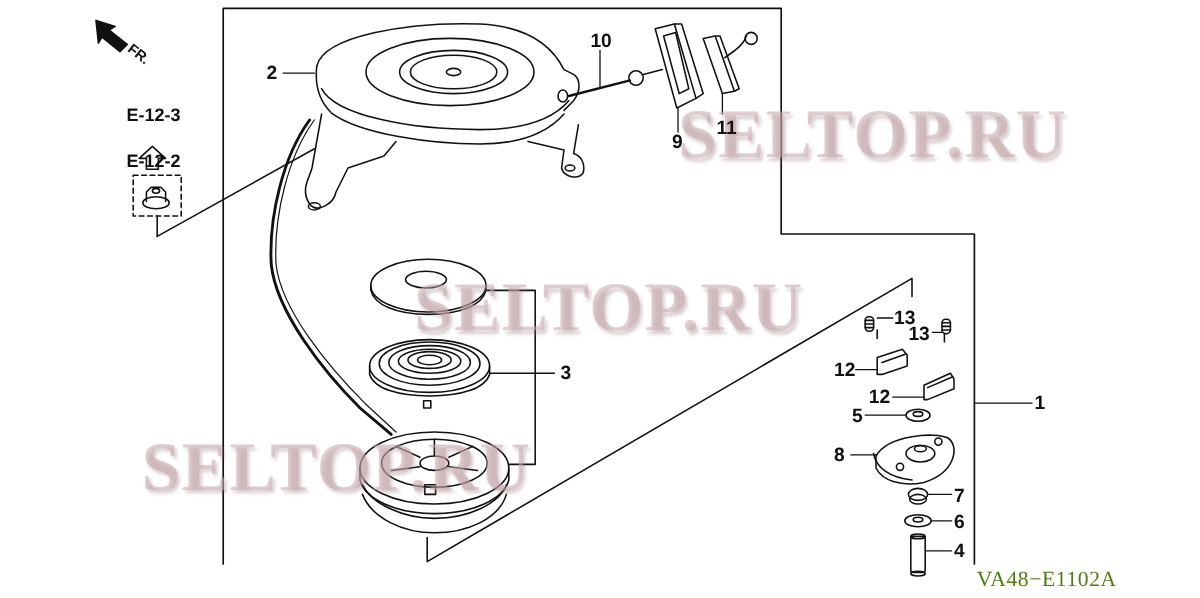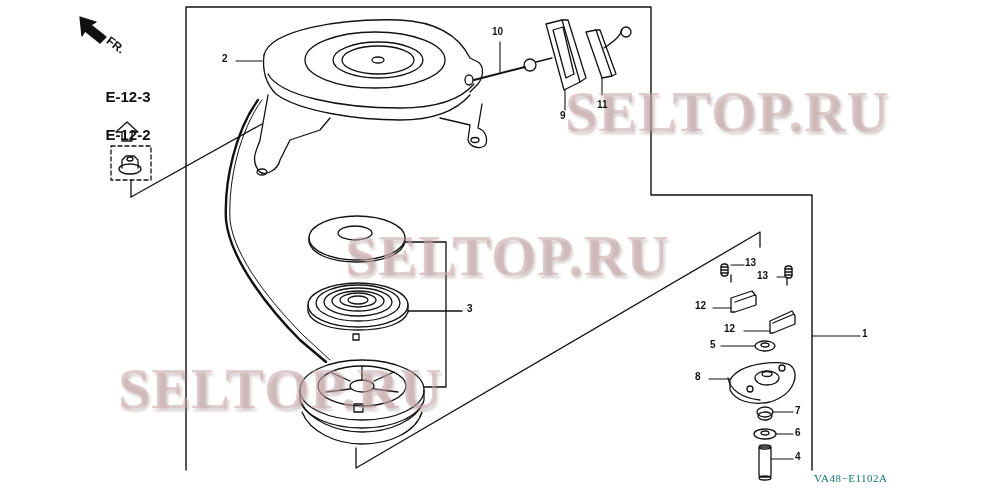--- a/index.html
+++ b/index.html
@@ -1,25 +1,25 @@
 <!DOCTYPE html>
 <html><head>
 <meta charset="utf-8">
 <style>
   html, body { margin: 0; padding: 0; background: #ffffff; }
   body { width: 1000px; height: 498px; position: relative; overflow: hidden;
          font-family: "Liberation Sans", sans-serif; }
   #diagram { position: absolute; left: 0; top: 0; width: 1000px; height: 498px; }
   .callout { position: absolute; font-family: "Liberation Sans", sans-serif; font-weight: bold;
-             font-size: 10px; color: #111; line-height: 1; }
+             font-size: 16px; color: #111; line-height: 1; }
   .ref { position: absolute; font-family: "Liberation Sans", sans-serif; font-weight: bold;
          font-size: 15px; color: #111; line-height: 1.05; text-align: center; }
   .fr { position: absolute; font-family: "Liberation Sans", sans-serif; font-weight: bold;
         font-size: 12px; color: #111; transform: rotate(38deg); }
-  .code { position: absolute; font-family: "Liberation Serif", serif; font-size: 11px; color: #0f766e;
+  .code { position: absolute; font-family: "Liberation Serif", serif; font-size: 18px; color: #4d7c0f;
           letter-spacing: 0.5px; }
   .wm { position: absolute; font-family: "Liberation Serif", serif; font-weight: bold;
         font-size: 58px; color: rgba(200,170,172,0.55); letter-spacing: 1px;
         text-shadow: 2px 3px 3px rgba(140,110,112,0.35); pointer-events: none; white-space: nowrap; text-align: center; }
 </style>
 </head>
 <body>
 
 <svg id="diagram" viewBox="0 0 1000 498" xmlns="http://www.w3.org/2000/svg">
   <g fill="none" stroke="#111" stroke-width="1.3" stroke-linecap="round" stroke-linejoin="round">

